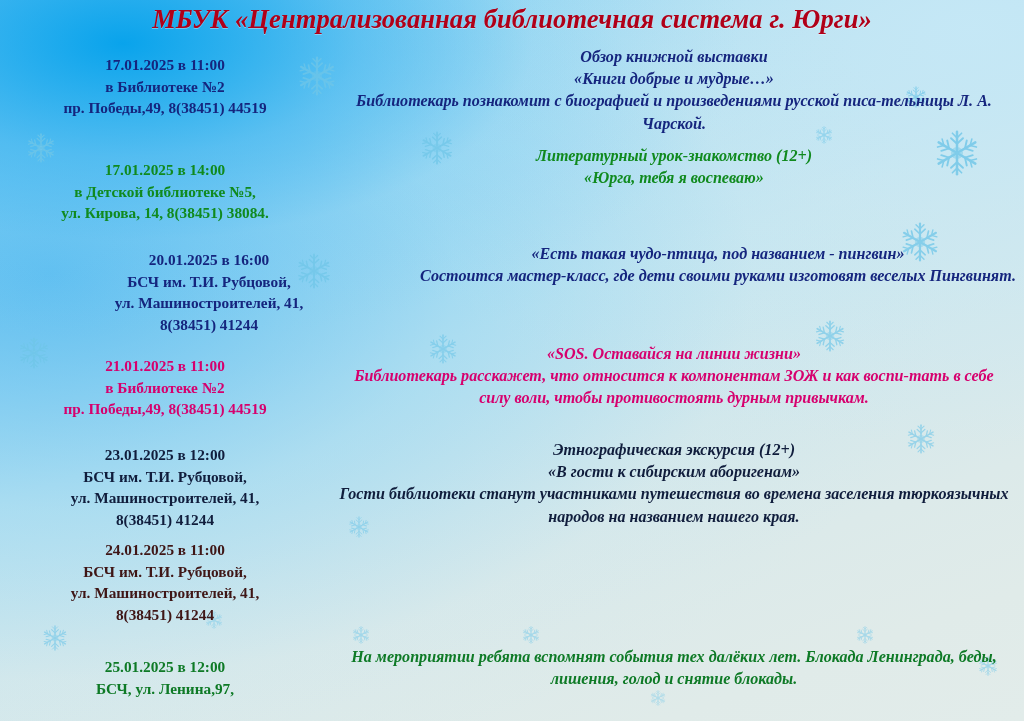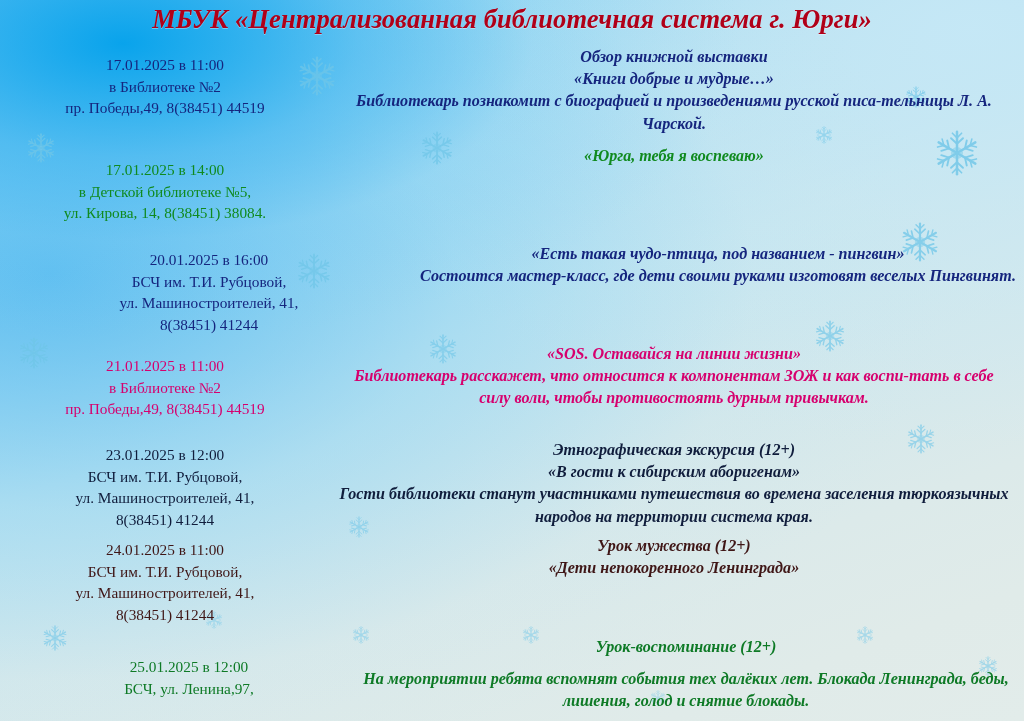--- a/index.html
+++ b/index.html
@@ -70,21 +70,21 @@
   .row {
     position: relative;
     display: flex;
     align-items: flex-start;
     width: 1024px;
   }
   .col-when {
     width: 330px;
     flex: 0 0 330px;
     text-align: center;
-    font-weight: normal;
+    font-weight: bold;
     font-size: 15.3px;
     line-height: 1.42;
     box-sizing: border-box;
     padding: 0 12px;
   }
   .col-what {
     flex: 1 1 auto;
     text-align: center;
     font-weight: bold;
     font-style: italic;
@@ -96,30 +96,30 @@
   .ev-title { display: block; }
   .ev-subtitle { display: block; }
   .ev-desc { display: block; }
 
   
   .row-0 { height: 93px; padding-top: 5px; }
   .row-1 { height: 94px; padding-top: 6px; }
   .row-2 { height: 95px; padding-top: 4px; margin-left: 44px; }
   .row-3 { height: 92px; padding-top: 5px; justify-content: flex-end; }
   .row-4 { height: 92px; padding-top: 4px; }
-  .row-5 { height: 95px; padding-top: 4px; }
+  .row-5 { height: 95px; padding-top: 4px; flex-direction: column; }
   .row-6 { height: 95px; padding-top: 6px; }
 
   .row-0 .col-when { padding-top: 8px; }
   .row-1 .col-when { padding-top: 14px; }
   .row-2 .col-when { padding-top: 6px; }
   .row-3 .col-when { padding-top: 12px; }
   .row-4 .col-when { padding-top: 5px; }
   .row-5 .col-when { padding-top: 4px; }
-  .row-6 .col-when { padding-top: 20px; margin-left: 24px; }
+  .row-6 .col-when { padding-top: 20px; }
 
   .row-6 .col-what { padding-top: 0; }
   .row-6 .ev-desc { padding-top: 10px; }
 </style>
 </head>
 <body>
 
 <div id="poster">
 
   <div id="snow-layer">
@@ -1100,20 +1100,21 @@
           <span class="ev-desc">Библиотекарь познакомит с биографией и произведениями русской писа-тельницы Л. А. Чарской.</span>
         </div>
       </div>
       <div class="row row-1">
         <div class="col-when" style="color: rgb(16, 138, 30);">
           <div>17.01.2025 в 14:00</div>
           <div>в Детской библиотеке №5,</div>
           <div>ул. Кирова, 14, 8(38451) 38084.</div>
         </div>
         <div class="col-what" style="color: rgb(16, 138, 30);">
+          <span class="ev-title">Литературный урок-знакомство (12+)</span>
           <span class="ev-subtitle">«Юрга, тебя я воспеваю»</span>
         </div>
       </div>
       <div class="row row-2">
         <div class="col-when" style="color: rgb(21, 37, 126);">
           <div>20.01.2025 в 16:00</div>
           <div>БСЧ им. Т.И. Рубцовой,</div>
           <div>ул. Машиностроителей, 41,</div>
           <div>8(38451)  41244</div>
         </div>
@@ -1136,40 +1137,39 @@
       <div class="row row-4">
         <div class="col-when" style="color: rgb(16, 29, 60);">
           <div>23.01.2025 в 12:00</div>
           <div>БСЧ им. Т.И. Рубцовой,</div>
           <div>ул. Машиностроителей, 41,</div>
           <div>8(38451)  41244</div>
         </div>
         <div class="col-what" style="color: rgb(16, 29, 60);">
           <span class="ev-title">Этнографическая экскурсия (12+)</span>
           <span class="ev-subtitle">«В гости к сибирским аборигенам»</span>
-          <span class="ev-desc">Гости библиотеки станут участниками путешествия во времена заселения тюркоязычных народов  на территории система края.</span>
+          <span class="ev-desc">Гости библиотеки станут участниками путешествия во времена заселения тюркоязычных народов  на названием нашего края.</span>
         </div>
       </div>
       <div class="row row-5">
         <div class="col-when" style="color: rgb(63, 22, 22);">
           <div>24.01.2025 в 11:00</div>
           <div>БСЧ им. Т.И. Рубцовой,</div>
           <div>ул. Машиностроителей, 41,</div>
           <div>8(38451)  41244</div>
         </div>
         <div class="col-what" style="color: rgb(63, 22, 22);">
           <span class="ev-title">Урок мужества (12+)</span>
           <span class="ev-subtitle">«Дети непокоренного Ленинграда»</span>
         </div>
       </div>
       <div class="row row-6">
         <div class="col-when" style="color: rgb(14, 122, 38);">
           <div>25.01.2025 в 12:00</div>
           <div>БСЧ, ул. Ленина,97,</div>
         </div>
         <div class="col-what" style="color: rgb(14, 122, 38);">
-          <span class="ev-title">Урок-воспоминание (12+)</span>
           <span class="ev-desc">На мероприятии ребята вспомнят события тех далёких лет. Блокада Ленинграда, беды, лишения, голод и снятие блокады.</span>
         </div>
       </div>
     </div>
 
 </div>
 
 </body></html>

